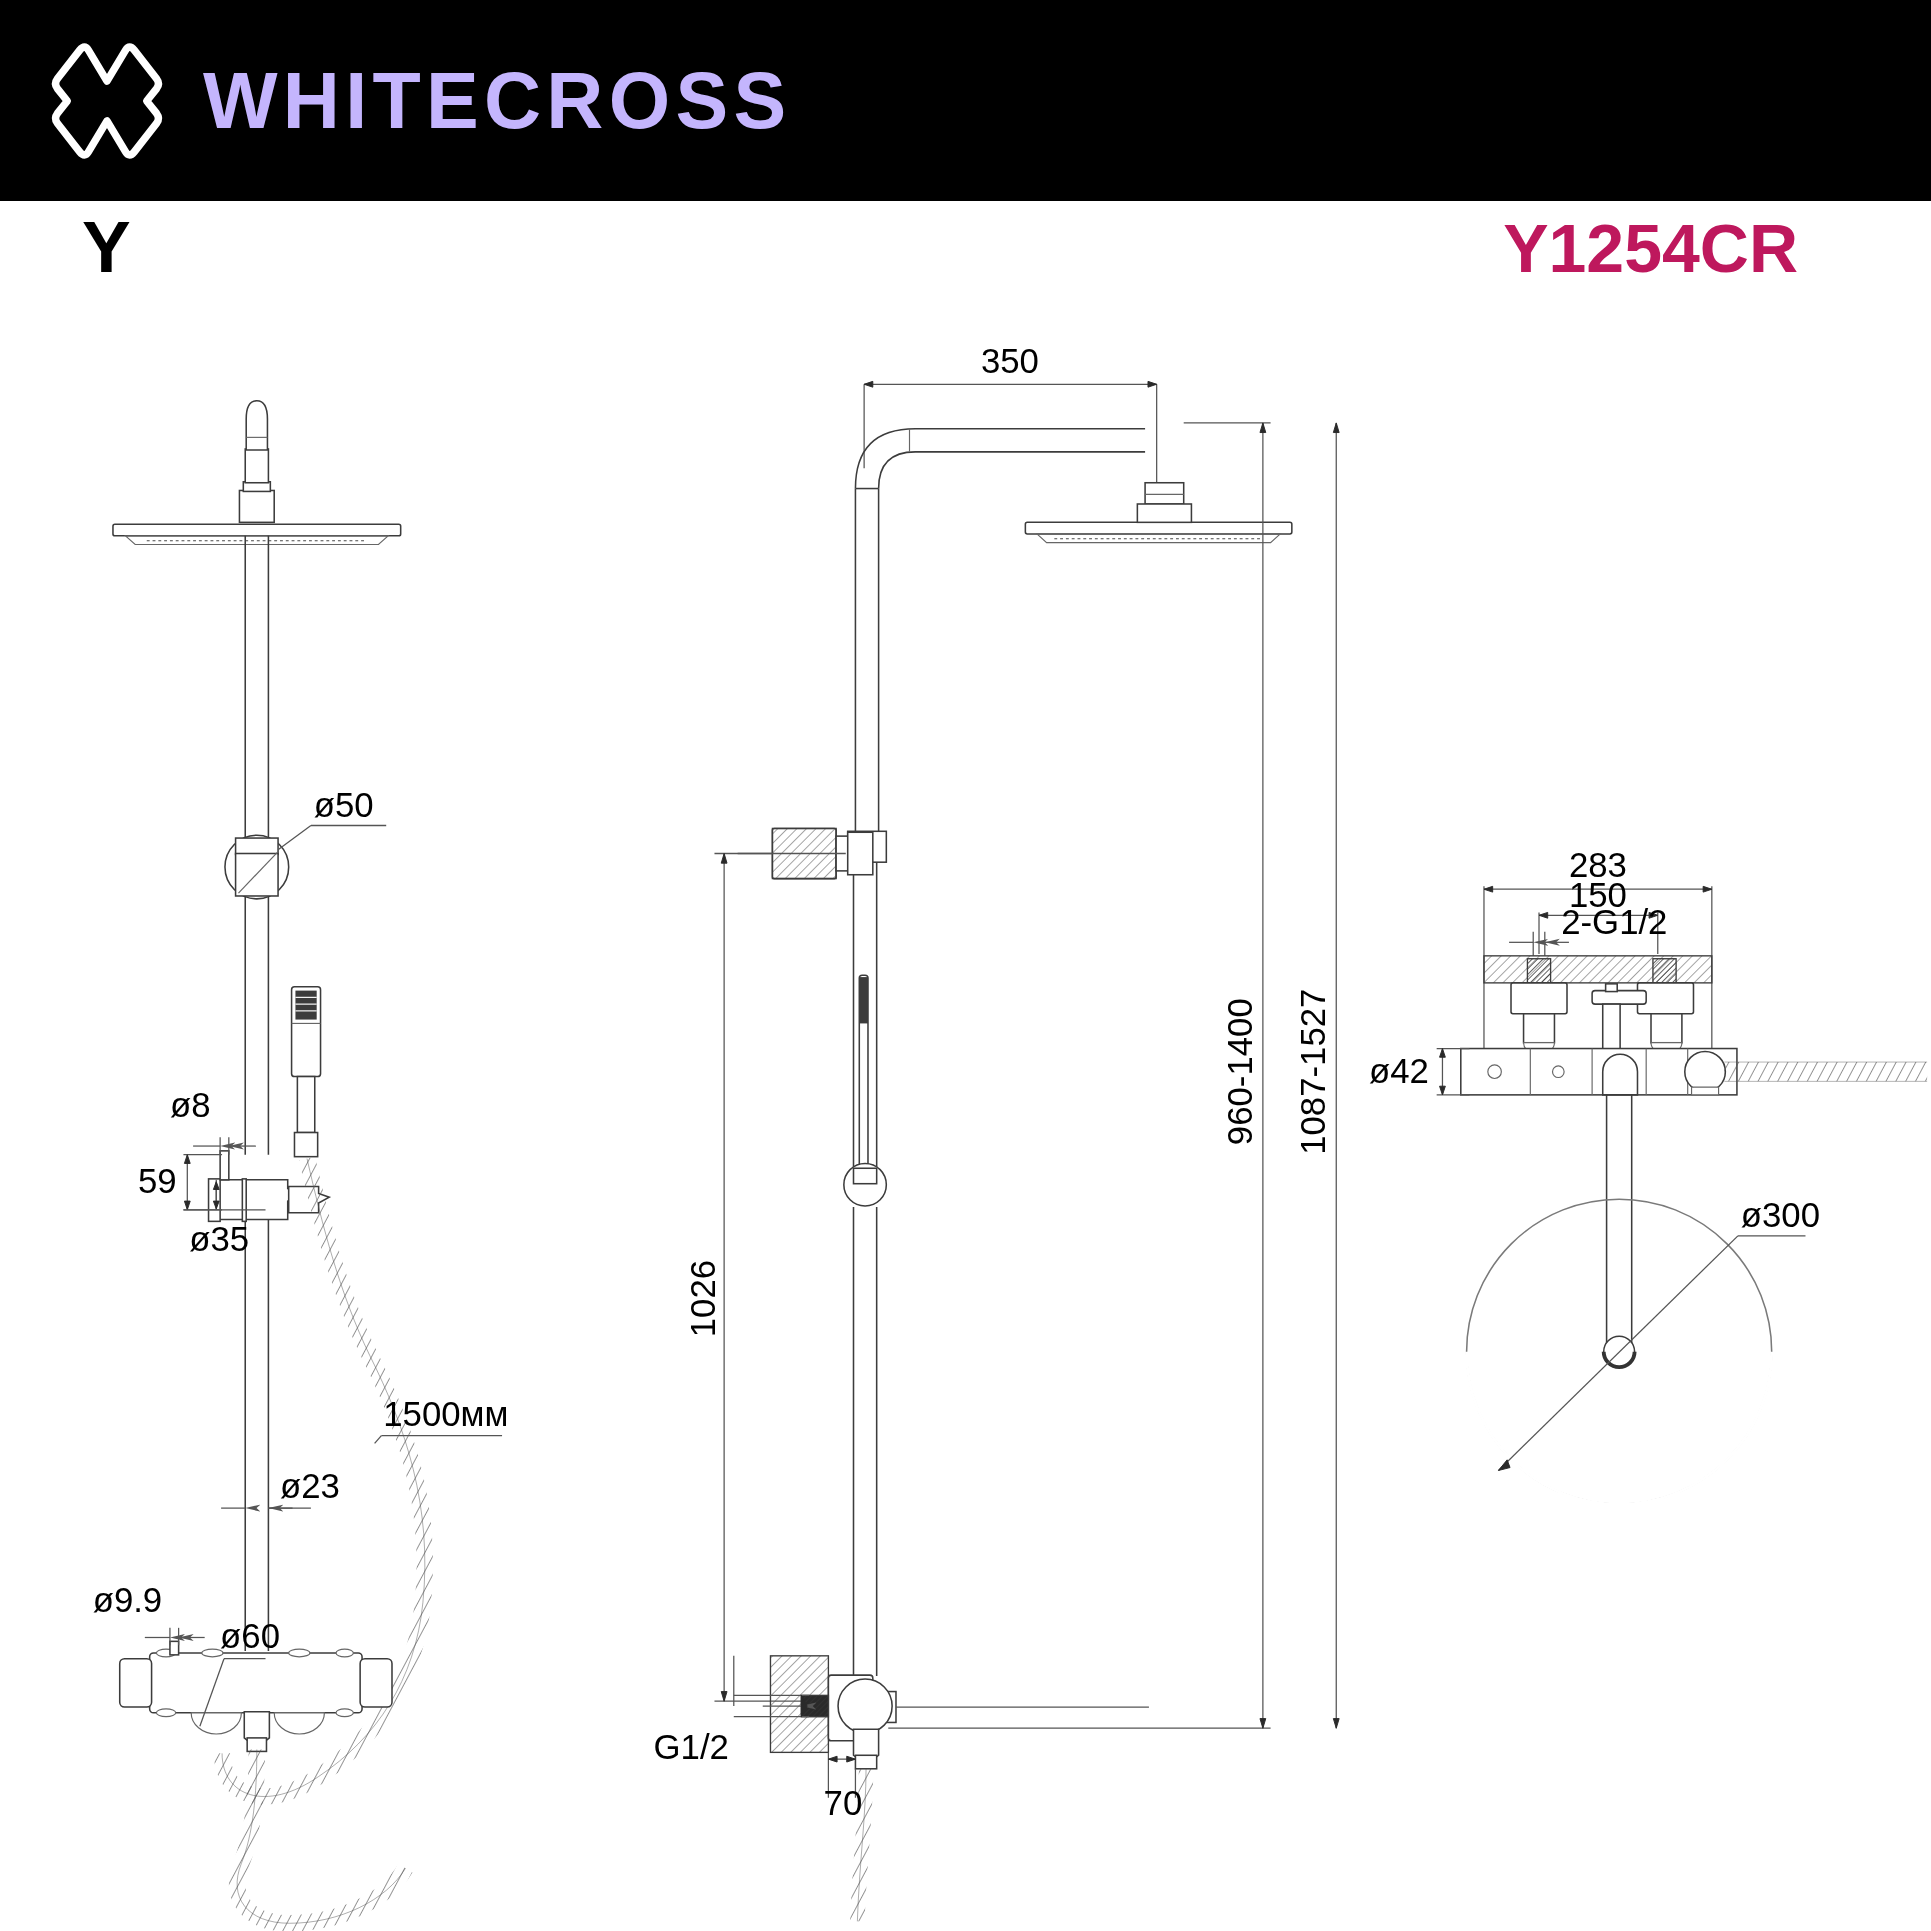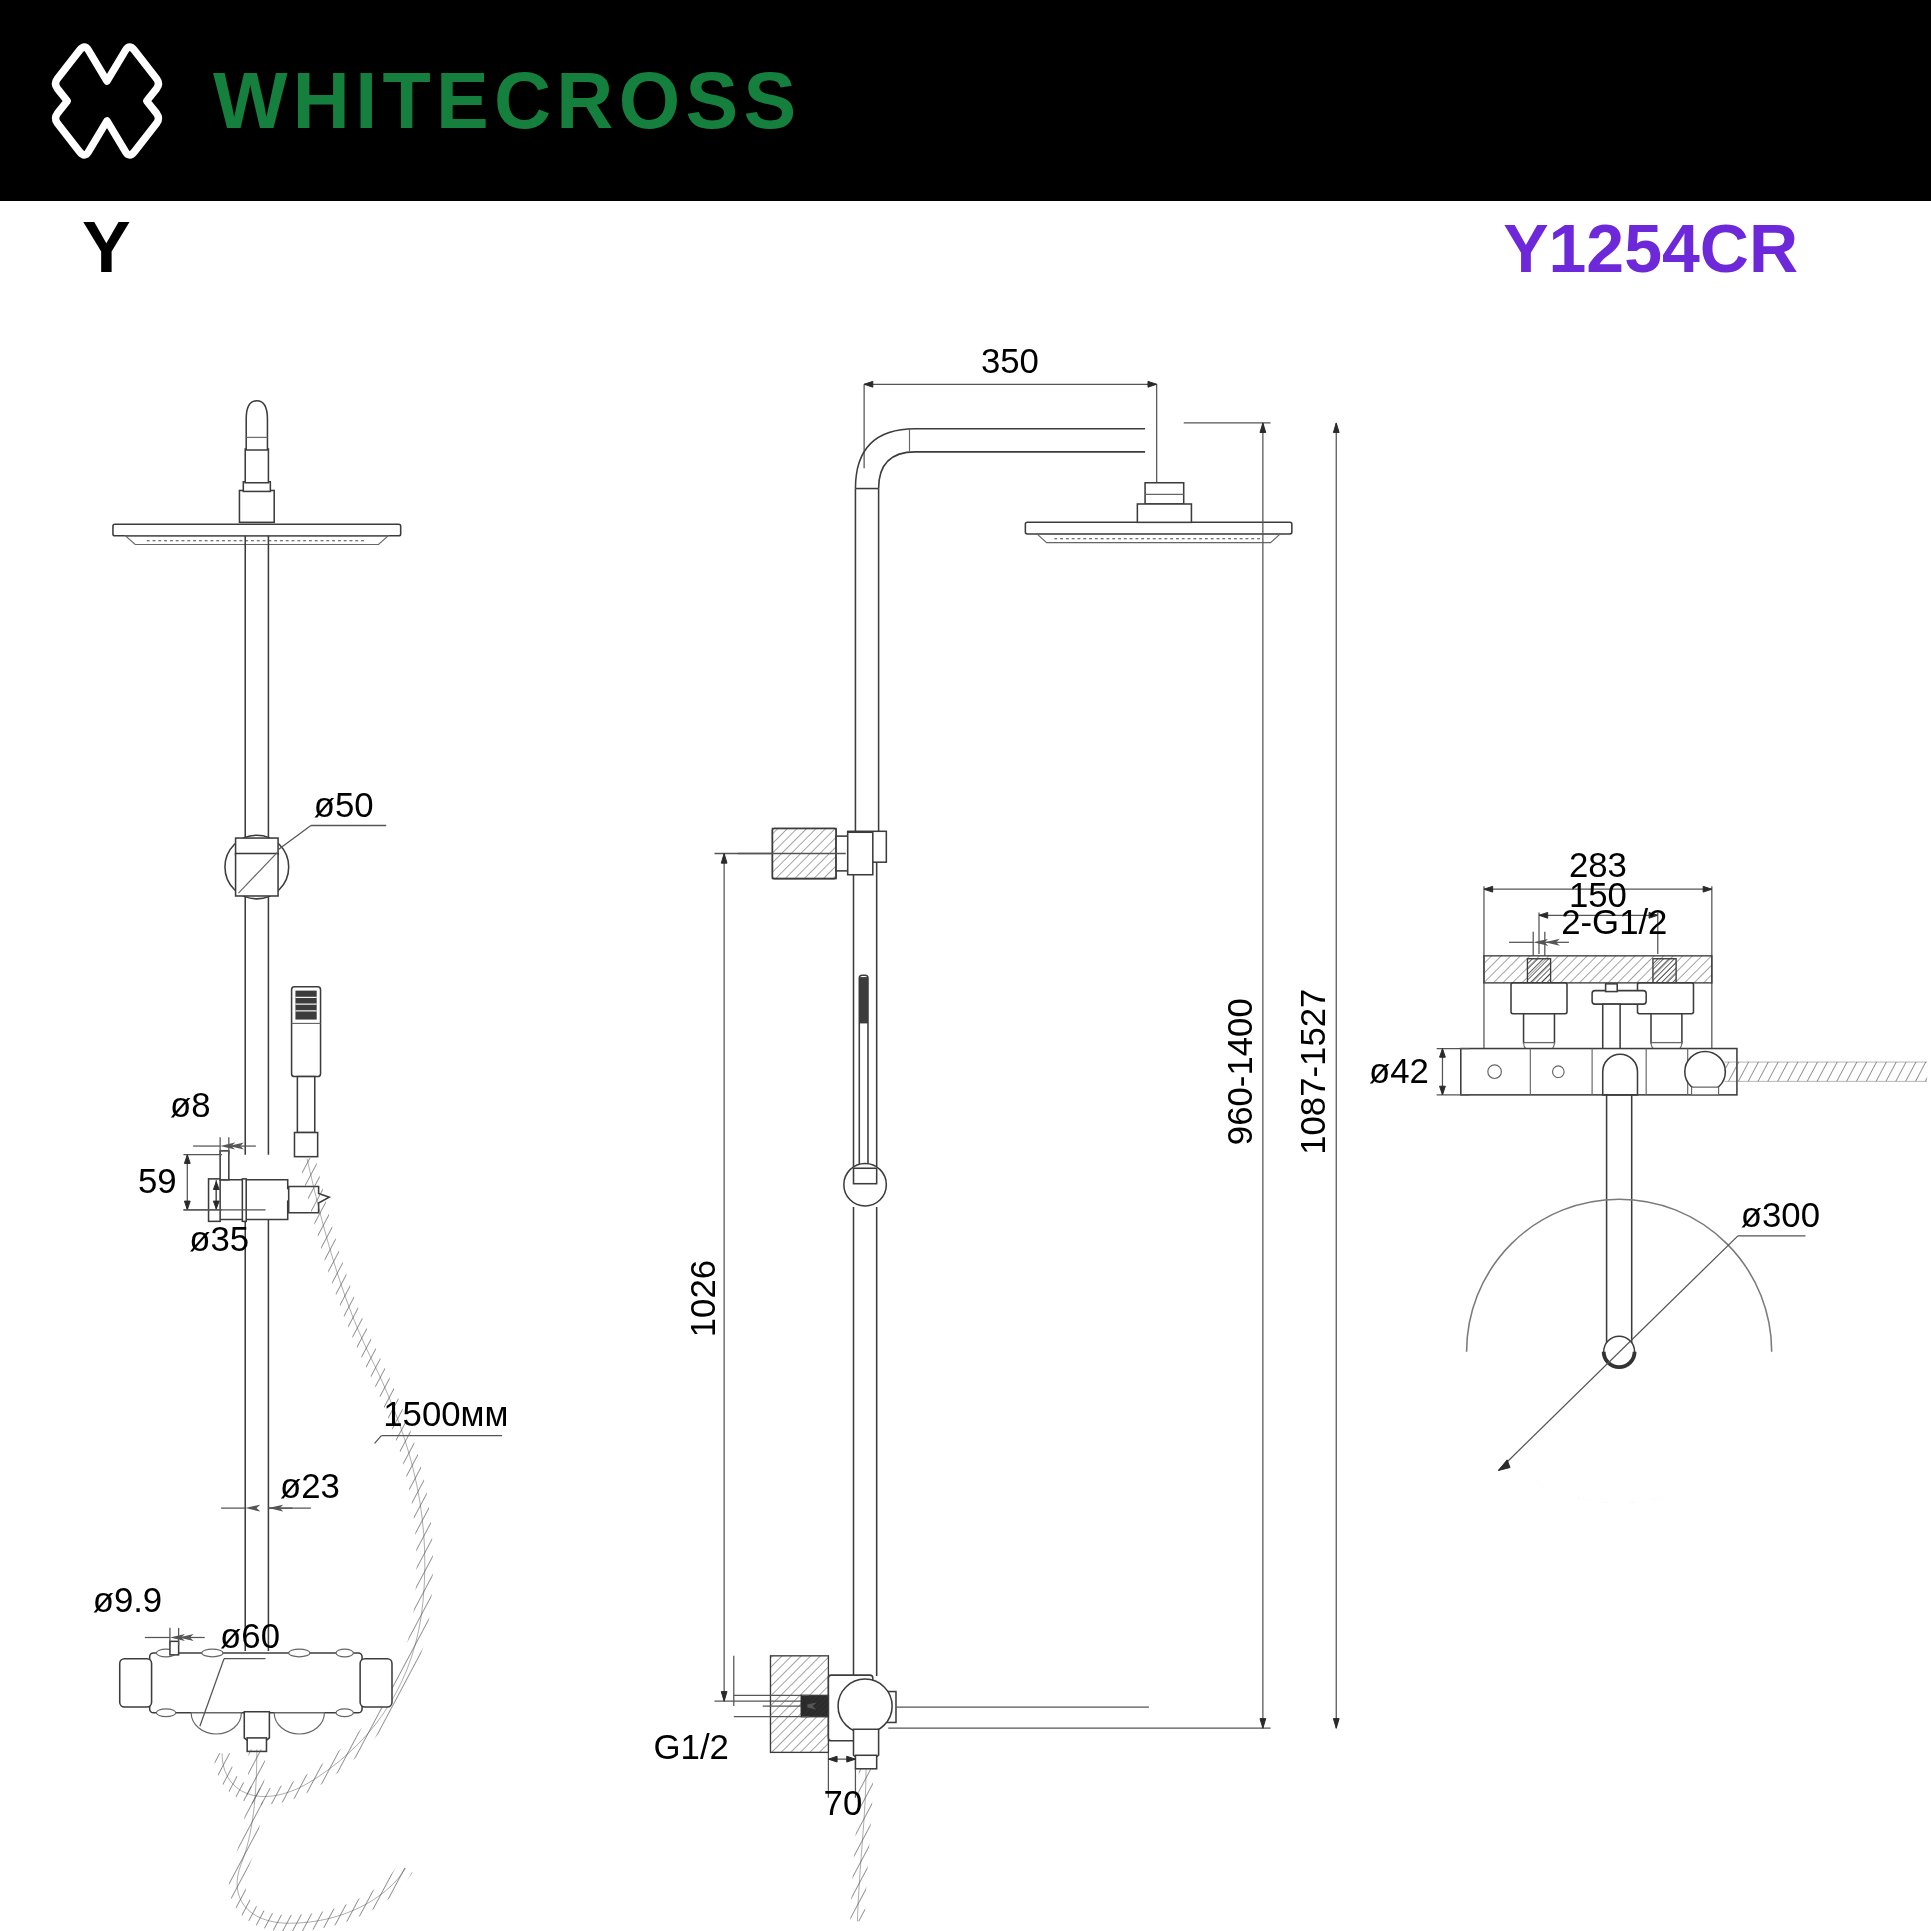--- a/index.html
+++ b/index.html
@@ -29,22 +29,22 @@
     display: flex;
     align-items: center;
   }
   #brand-logo {
     margin-left: 45px;
     width: 124px;
     height: 124px;
     flex: 0 0 auto;
   }
   #brand-name {
-    margin-left: 44px;
-    color: #15803d;
+    margin-left: 34px;
+    color: #c4b5fd;
     font-size: 79px;
     font-weight: bold;
     letter-spacing: 5.3px;
     line-height: 1;
     white-space: nowrap;
     font-family: "Liberation Sans", sans-serif;
   }
   
   #series-label {
     position: absolute;
@@ -54,21 +54,21 @@
     font-weight: bold;
     color: #000000;
     line-height: 1;
   }
   #model-label {
     position: absolute;
     right: 133px;
     top: 214px;
     font-size: 68px;
     font-weight: bold;
-    color: #6d28d9;
+    color: #be185d;
     line-height: 1;
     white-space: nowrap;
   }
   
   #drawing {
     position: absolute;
     left: 0; top: 0;
     width: 1931px;
     height: 1931px;
   }

